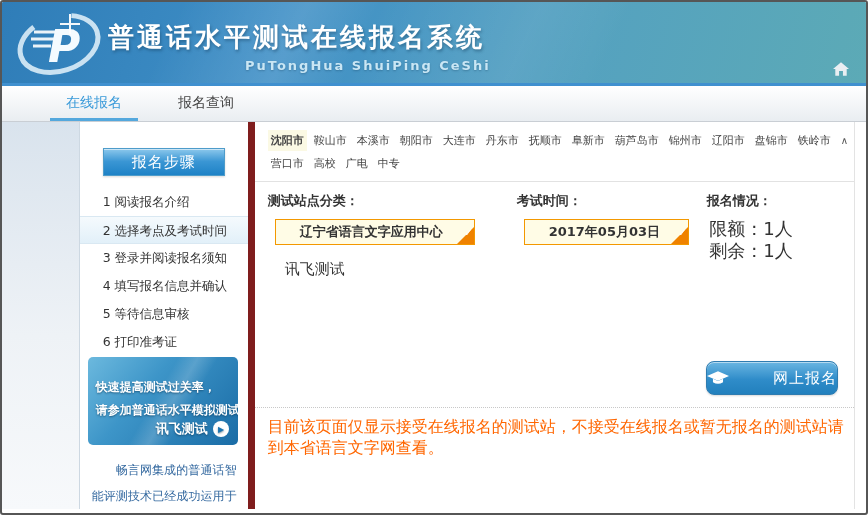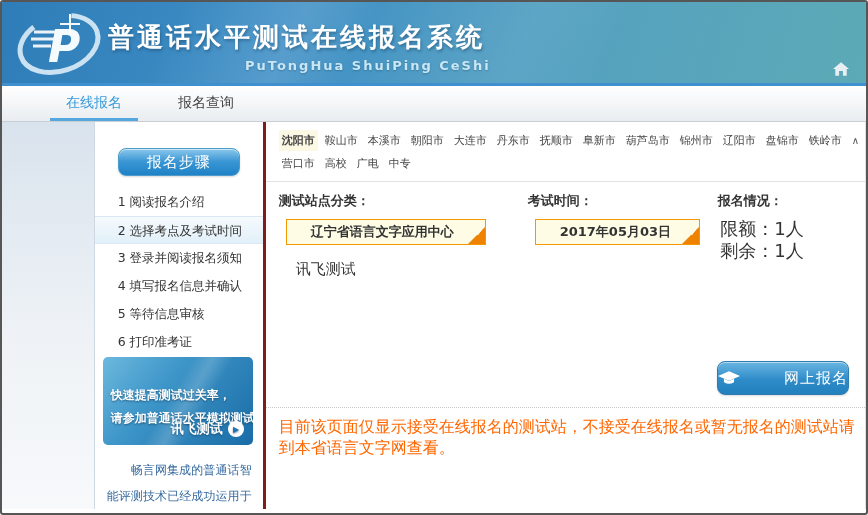--- a/index.html
+++ b/index.html
@@ -29,45 +29,45 @@
   .nav .tab.active { color:#3a9ad9; border-bottom:3px solid #54a8dd; }
 
   
   .bd { display:flex; height:387px; background:#fff; }
   .gutter { width:142px; border-right:1px solid #cdd8e2;
          background:linear-gradient(180deg,#d9e3ed 0%,#eef2f6 55%,#f7f9fb 100%); }
 
   
   .side { width:168px; background:#fff; position:relative; flex:none; }
   .steps-btn { margin:26px auto 0; width:122px; height:28px; line-height:27px; text-align:center;
-         color:#fff; font-size:15px; letter-spacing:1px; border-radius:8px;
+         color:#fff; font-size:15px; letter-spacing:1px; border-radius:0;
          background:linear-gradient(#8cc8ec,#3a96d4 48%,#1e82c6); border:1px solid #4e9cca;
          box-shadow:inset 0 1px 0 rgba(255,255,255,.55), 0 1px 2px rgba(0,0,0,.15); }
   .steps { list-style:none; margin-top:12px; font-size:12.5px; color:#333; }
   .steps li { height:28px; line-height:28px; padding-left:23px; white-space:nowrap; }
   .steps li.active { background:linear-gradient(#f5fafd,#e2f0f9); border-top:1px solid #d9e8f2;
          border-bottom:1px solid #d9e8f2; }
   .promo { margin:1px 10px 0 8px; height:88px; border-radius:5px; position:relative;
-         padding:27px 0 0 8px; cursor:pointer; overflow:hidden;
+         padding:19px 0 0 8px; cursor:pointer; overflow:hidden;
          background:linear-gradient(130deg,#6cb9de 0%,#3d95c8 38%,#1a6ca6 100%); }
   .promo::after { content:""; position:absolute; inset:0;
          background:linear-gradient(120deg,rgba(255,255,255,0) 45%,rgba(255,255,255,.18) 55%,rgba(255,255,255,0) 65%); }
   .promo .pl { color:#fff; font-size:12px; font-weight:bold; line-height:23px;
          text-shadow:0 1px 2px rgba(0,40,70,.55); white-space:nowrap; position:relative; z-index:1; }
   .promo .cta { position:absolute; right:9px; bottom:7px; display:flex; align-items:center;
          z-index:1; color:#fff; font-size:13px; font-weight:bold; text-shadow:0 1px 2px rgba(0,40,70,.55); }
   .play { width:16px; height:16px; border-radius:50%; background:#fff; color:#1a74b0;
          font-size:8px; display:inline-flex; align-items:center; justify-content:center;
          margin-left:5px; padding-left:1px; }
   .side-desc { margin:12px 11px 0 12px; font-size:12px; color:#33689f; line-height:26px;
          text-indent:2em; text-align:justify; }
 
   
-  .main { flex:1; background:#fff; border-left:3px solid #7f1d1d; border-right:1px solid #e3e3e3;
-         position:relative; }
+  .main { flex:1; background:#fff; border-left:7px solid #7f1d1d; border-right:1px solid #e3e3e3;
+         margin-right:11px; position:relative; }
   .city-tabs { padding:7px 6px 0 13px; font-size:11px; color:#444; }
   .ct-row { display:flex; align-items:center; height:23px; white-space:nowrap; }
   .city { padding:3px 3px; margin-right:4px; cursor:pointer; }
   .city.selected { background:#fbf9e4; font-weight:bold; }
   .collapse { margin-left:3px; color:#555; font-size:10px; cursor:pointer; }
   .tabs-divider { border-bottom:1px solid #e2e2e2; margin-top:6px; }
 
   .selection { display:flex; padding:10px 0 0 13px; }
   .f-label { font-size:13px; font-weight:bold; color:#333; height:20px; }
   .col-station { width:249px; }

